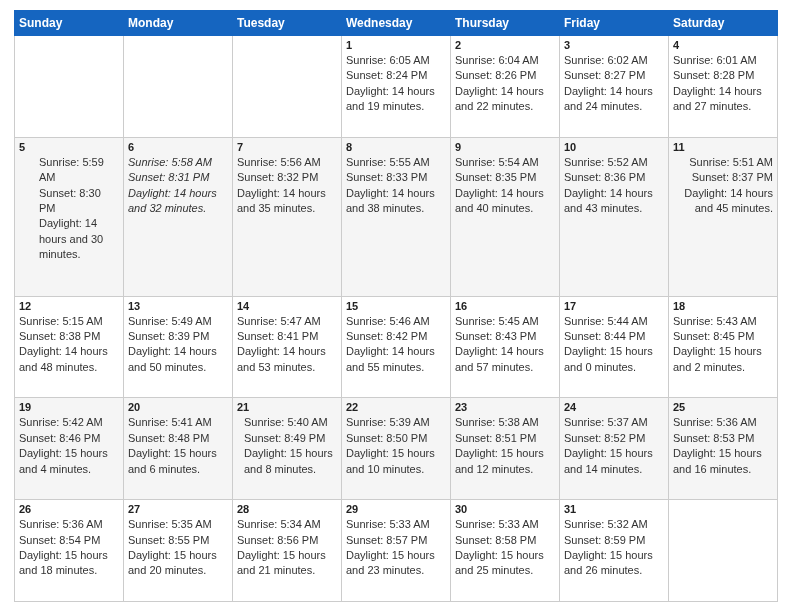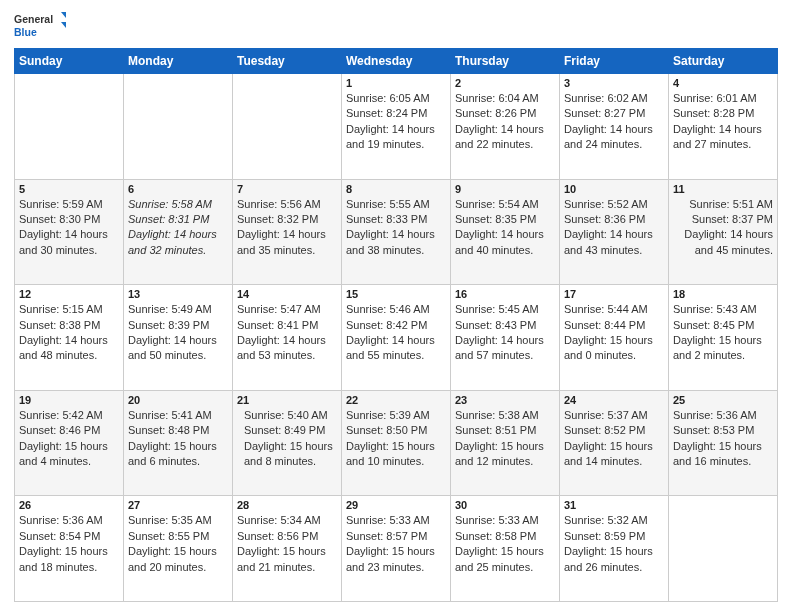--- a/index.html
+++ b/index.html
@@ -83,34 +83,20 @@
       line-height: 1.4;
     }
     .empty-cell {
       background: #fff !important;
     }
   </style>
 </head>
 <body>
 
 <div class="page">
-  <div class="header">
-    <div class="logo">
-  <svg width="52" height="32" viewBox="0 0 52 32" xmlns="http://www.w3.org/2000/svg">
-    <text x="0" y="13" font-size="10.5" font-weight="bold" fill="#333" font-family="Arial">General</text>
-    <text x="0" y="26" font-size="10.5" font-weight="bold" fill="#1565c0" font-family="Arial">Blue</text>
-    <polygon points="47,2 52,8 52,2" fill="#1a6fc4"></polygon>
-    <polygon points="47,12 52,18 52,12" fill="#1a6fc4"></polygon>
-  </svg>
-</div>
-    <div class="title-section">
-      <div class="month-year"></div>
-      <div class="location"></div>
-    </div>
-  </div>
 
   <table class="calendar">
     <thead>
       <tr>
       <th>Sunday</th>
           <th>Monday</th>
           <th>Tuesday</th>
           <th>Wednesday</th>
           <th>Thursday</th>
           <th>Friday</th>
@@ -143,21 +129,21 @@
           <td>
             <span class="day-number">4</span>
             <div class="day-info" style="white-space: pre-line;">Sunrise: 6:01 AM
 Sunset: 8:28 PM
 Daylight: 14 hours and 27 minutes.</div>
           </td>
         </tr>
         <tr>
           <td>
             <span class="day-number">5</span>
-            <div class="day-info" style="white-space: pre-line;">Sunrise: 5:59 AM
+            <div class="day-info" style="white-space: pre-line; margin-left: 20px;">Sunrise: 5:59 AM
 Sunset: 8:30 PM
 Daylight: 14 hours and 30 minutes.</div>
           </td>
           <td>
             <span class="day-number">6</span>
             <div class="day-info" style="white-space: pre-line; font-style: italic;">Sunrise: 5:58 AM
 Sunset: 8:31 PM
 Daylight: 14 hours and 32 minutes.</div>
           </td>
           <td>

